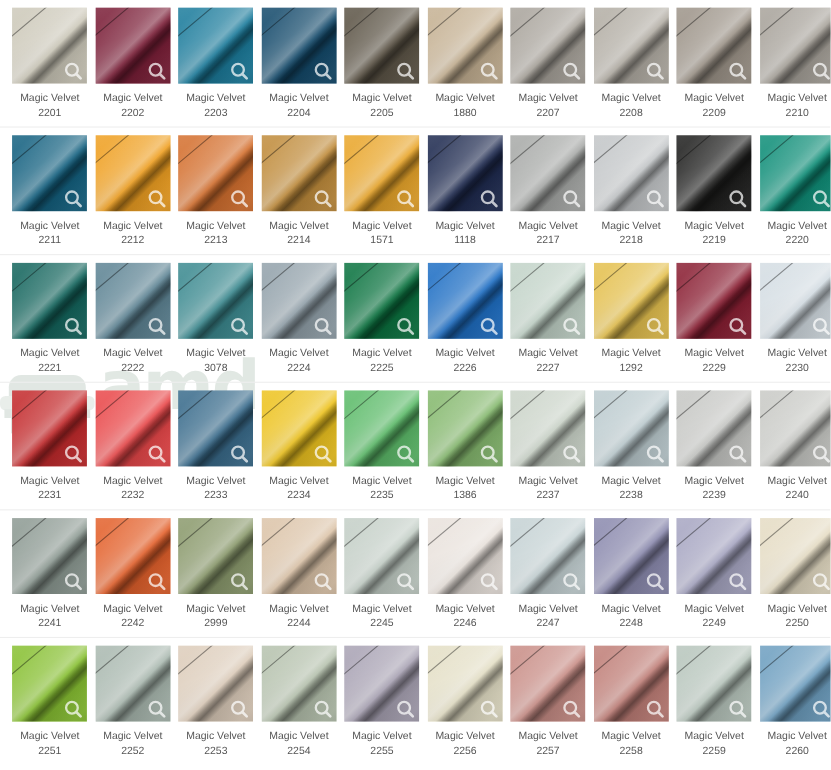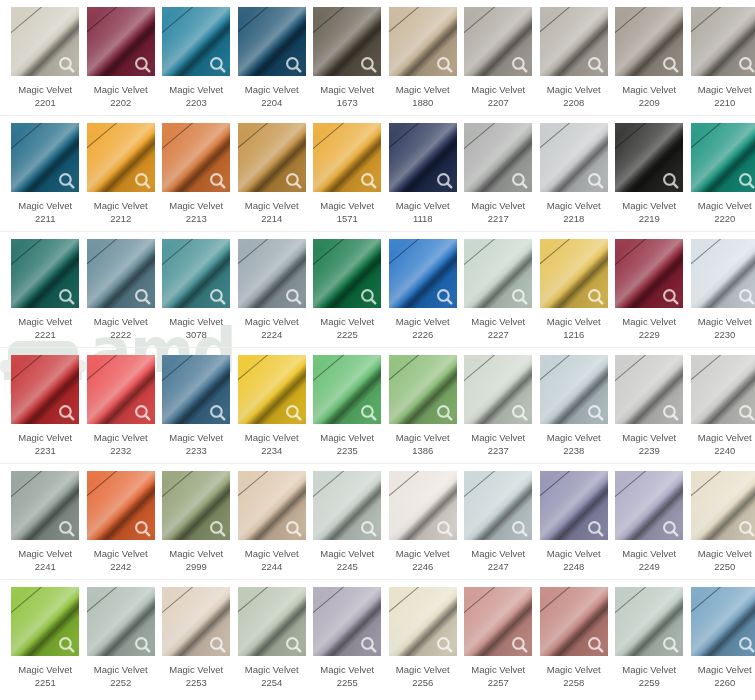--- a/index.html
+++ b/index.html
@@ -277,21 +277,21 @@
           <div class="fold-sheen"></div>
           <div class="fold-crease"></div>
           <div class="zoom-badge">
             <svg viewBox="0 0 17 17" width="17" height="17" aria-hidden="true">
               <circle cx="7.4" cy="7.4" r="5.3" fill="none" stroke="#ffffff" stroke-width="2.1"></circle>
               <line x1="11.3" y1="11.3" x2="15.3" y2="15.3" stroke="#ffffff" stroke-width="2.4" stroke-linecap="round"></line>
             </svg>
           </div>
         </div>
         <div class="swatch-label">Magic Velvet</div>
-        <div class="swatch-code">1673</div>
+        <div class="swatch-code">2205</div>
       </div>
       <div class="swatch-cell">
         <div class="swatch-img" title="Magic Velvet 2206" style="background: rgb(197, 177, 147);">
           <div class="fold-hi"></div>
           <div class="fold-sheen"></div>
           <div class="fold-crease"></div>
           <div class="zoom-badge">
             <svg viewBox="0 0 17 17" width="17" height="17" aria-hidden="true">
               <circle cx="7.4" cy="7.4" r="5.3" fill="none" stroke="#ffffff" stroke-width="2.1"></circle>
               <line x1="11.3" y1="11.3" x2="15.3" y2="15.3" stroke="#ffffff" stroke-width="2.4" stroke-linecap="round"></line>
@@ -626,21 +626,21 @@
           <div class="fold-sheen"></div>
           <div class="fold-crease"></div>
           <div class="zoom-badge">
             <svg viewBox="0 0 17 17" width="17" height="17" aria-hidden="true">
               <circle cx="7.4" cy="7.4" r="5.3" fill="none" stroke="#ffffff" stroke-width="2.1"></circle>
               <line x1="11.3" y1="11.3" x2="15.3" y2="15.3" stroke="#ffffff" stroke-width="2.4" stroke-linecap="round"></line>
             </svg>
           </div>
         </div>
         <div class="swatch-label">Magic Velvet</div>
-        <div class="swatch-code">1216</div>
+        <div class="swatch-code">1292</div>
       </div>
       <div class="swatch-cell">
         <div class="swatch-img" title="Magic Velvet 2229" style="background: rgb(138, 31, 51);">
           <div class="fold-hi"></div>
           <div class="fold-sheen"></div>
           <div class="fold-crease"></div>
           <div class="zoom-badge">
             <svg viewBox="0 0 17 17" width="17" height="17" aria-hidden="true">
               <circle cx="7.4" cy="7.4" r="5.3" fill="none" stroke="#ffffff" stroke-width="2.1"></circle>
               <line x1="11.3" y1="11.3" x2="15.3" y2="15.3" stroke="#ffffff" stroke-width="2.4" stroke-linecap="round"></line>

